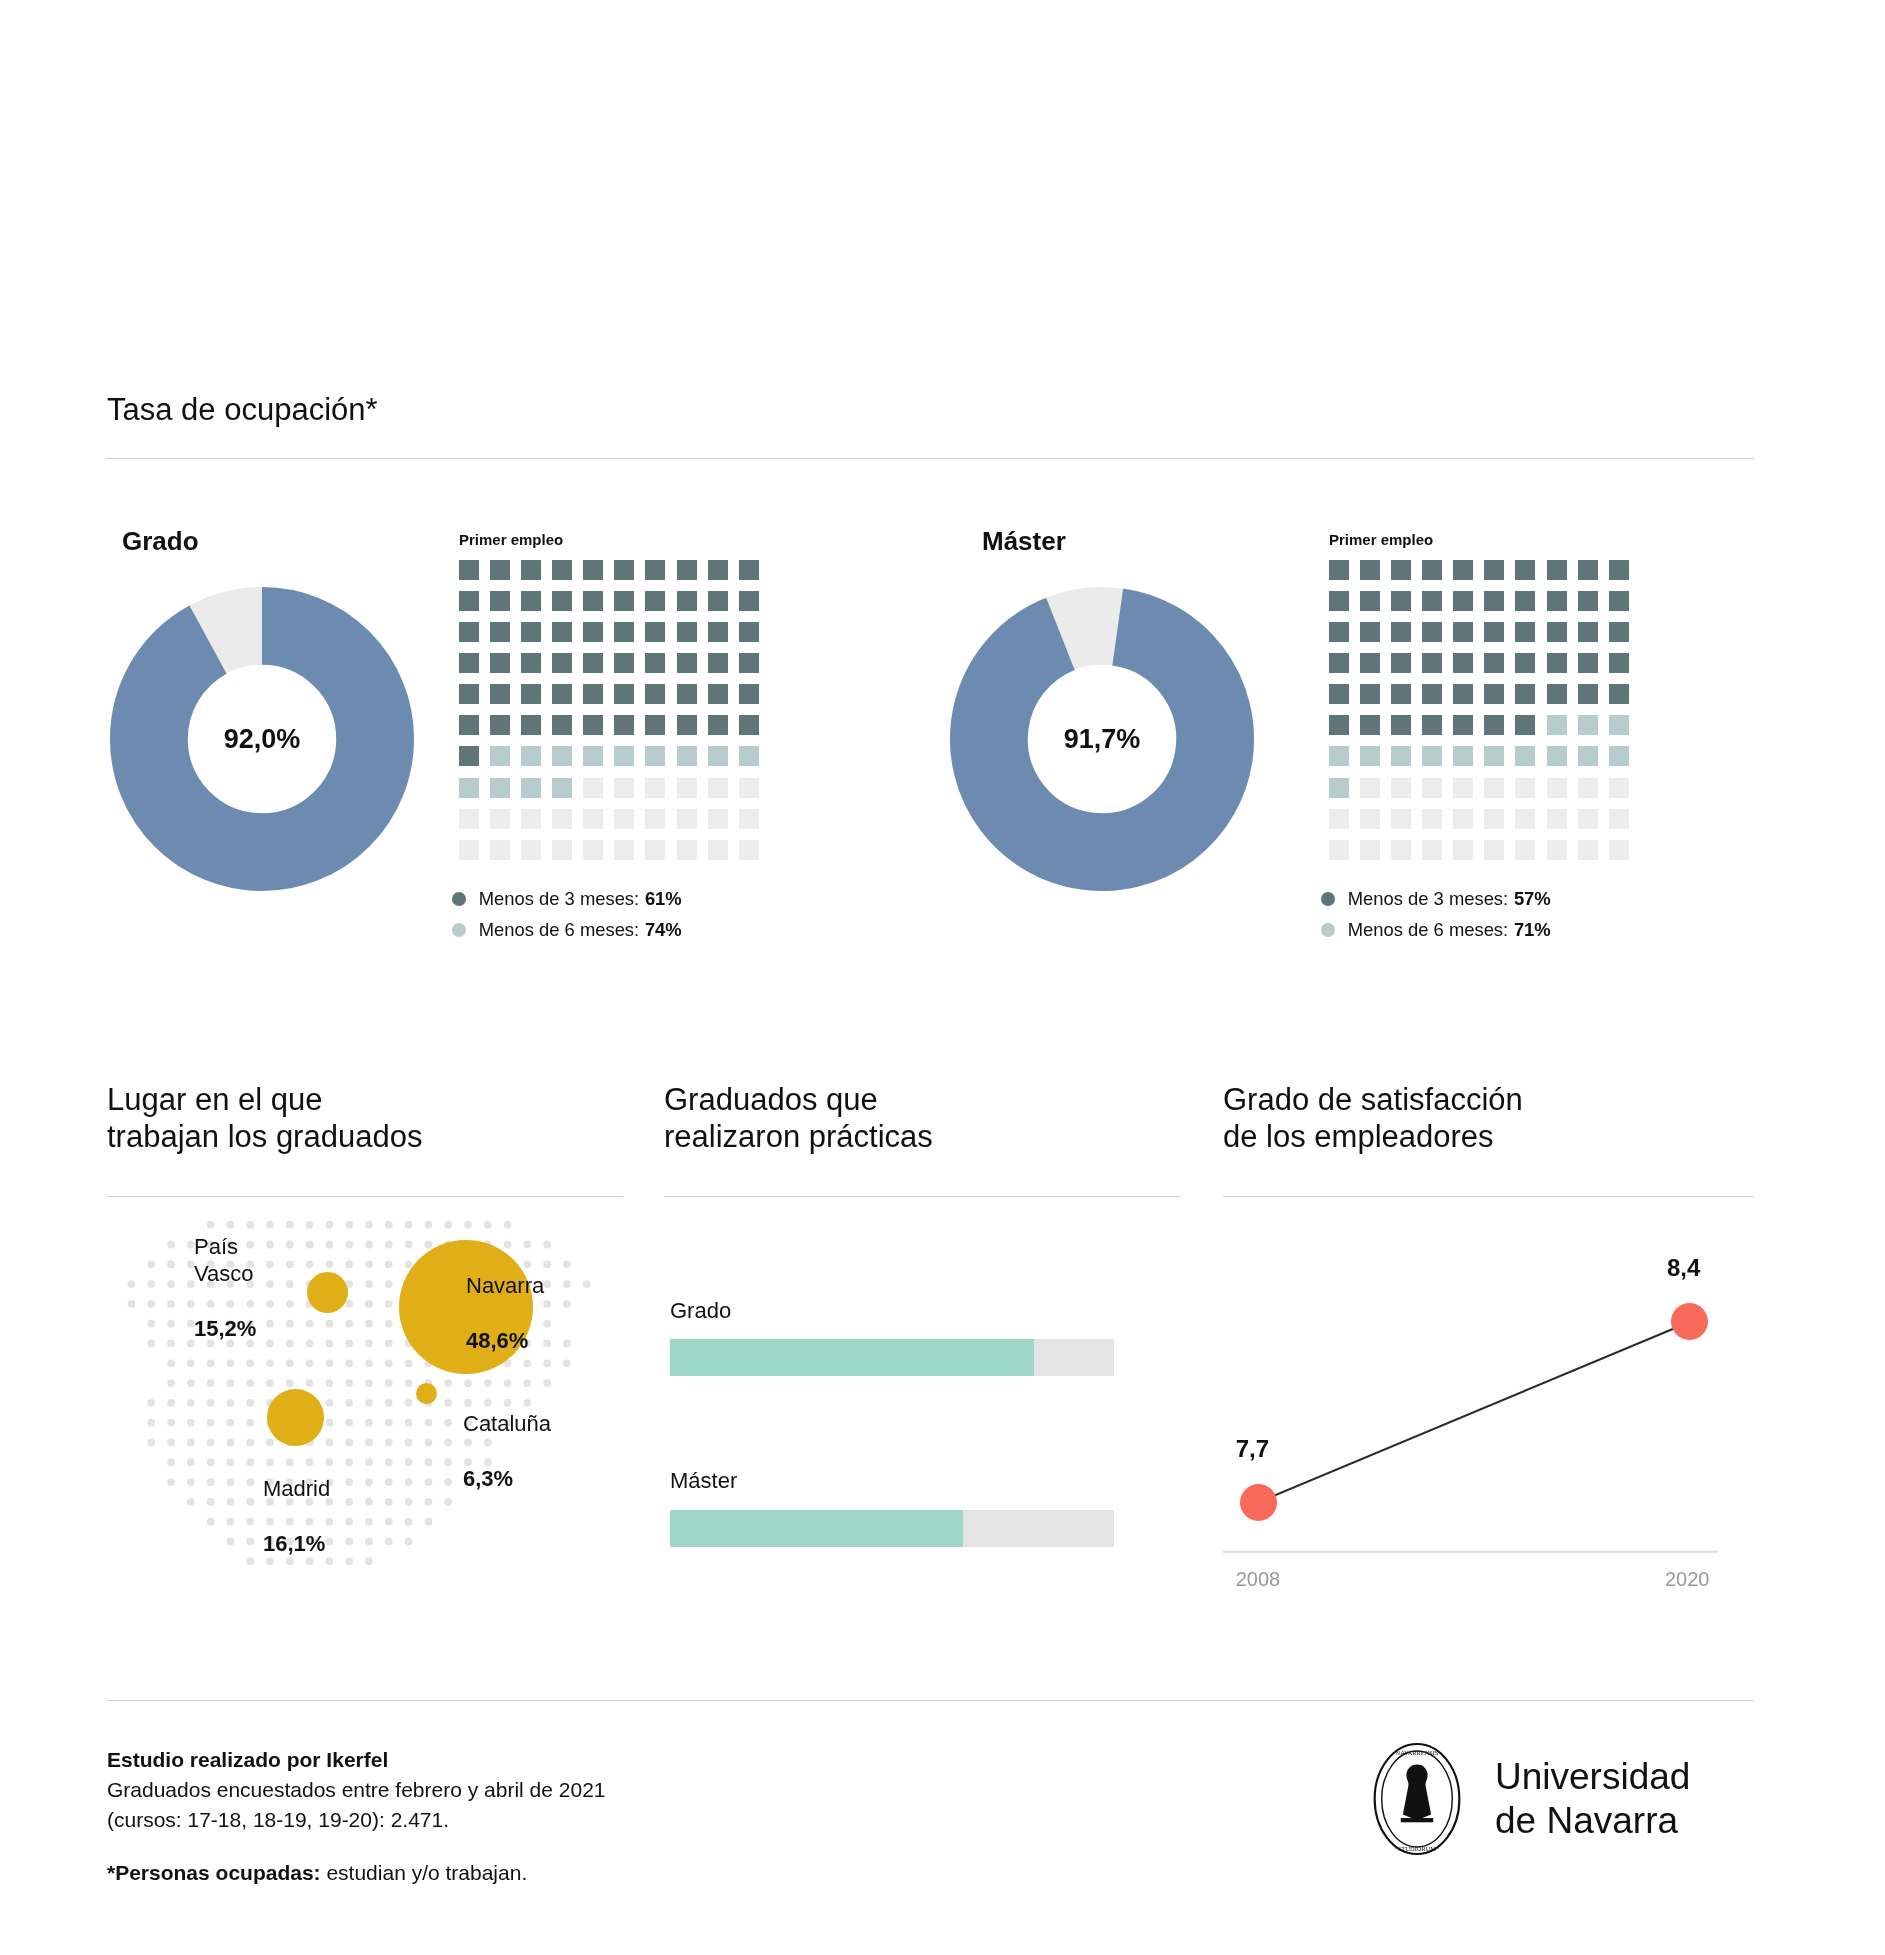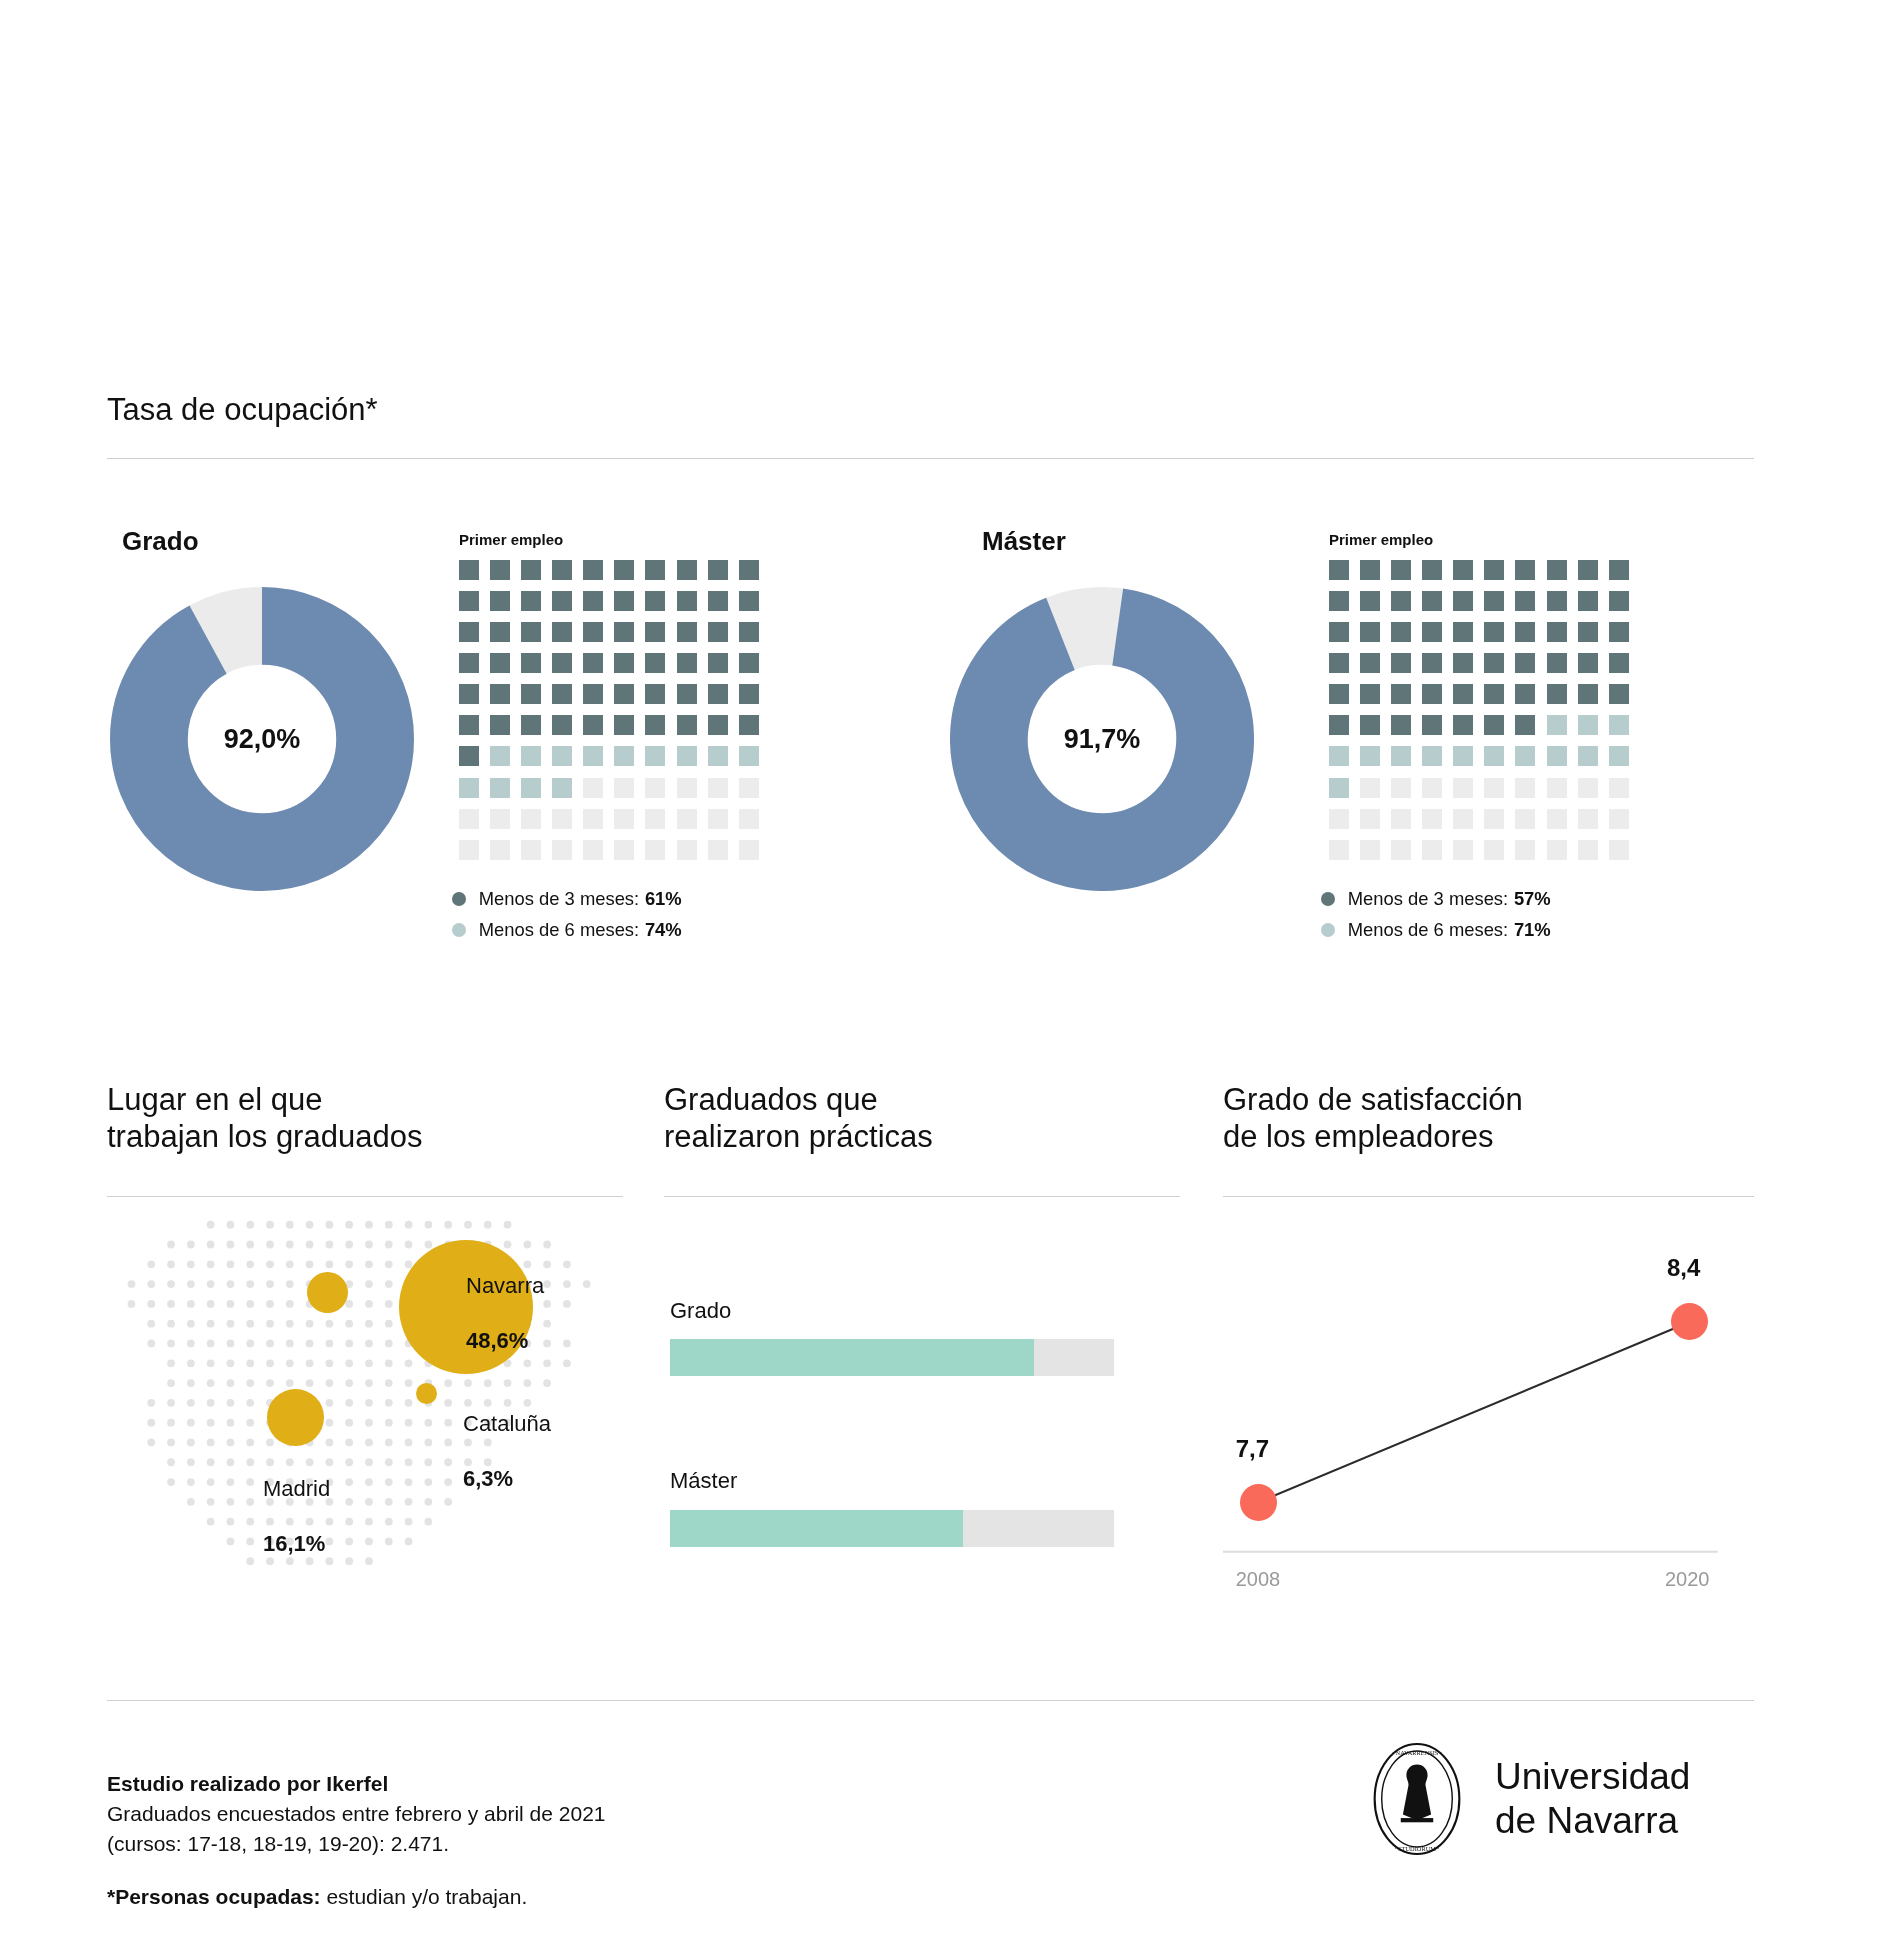--- a/index.html
+++ b/index.html
@@ -124,21 +124,20 @@
   .sat-tick { position: absolute; font-size: 20px; color: #999; }
 
   
   .rule-foot { left: 107px; top: 1700px; width: 1647px; }
   .footer {
     position: absolute;
     left: 107px; top: 1745px;
     font-size: 21px;
     line-height: 1.42;
     color: #111;
-    margin-top: 24px;
   }
   .footer .strong { font-weight: bold; }
   .footer p { margin: 0; }
   .footer .gap { height: 24px; }
 
   .brand { position: absolute; left: 1357px; top: 1735px; width: 396px; height: 155px; }
   .brand-text {
     position: absolute; left: 138px; top: 20px;
     font-size: 37px; line-height: 1.18; color: #111; white-space: pre-line;
   }
@@ -744,20 +743,25 @@
         <circle cx="344" cy="484" r="5.5" fill="#e3e3e3"></circle>
         <circle cx="372" cy="484" r="5.5" fill="#e3e3e3"></circle>
       </svg>
 
     <div class="bubble" style="left:293px; top:21px; width:134px; height:134px;"></div>
     <div class="bubble" style="left:201px; top:53px; width:41px; height:41px;"></div>
     <div class="bubble" style="left:161px; top:170px; width:57px; height:57px;"></div>
     <div class="bubble" style="left:310px; top:164px; width:21px; height:21px;"></div>
   </div>
 
+  <div class="map-label" style="left:194px; top:1205px; width:134px; text-align:left;">
+    <span>País
+Vasco</span><br>
+    <b>15,2%</b>
+  </div>
 
   <div class="map-label" style="left:466px; top:1244px; width:163px;">
     <span>Navarra</span><br>
     <b>48,6%</b>
   </div>
 
   <div class="map-label" style="left:463px; top:1382px; width:170px;">
     <span>Cataluña</span><br>
     <b>6,3%</b>
   </div>

